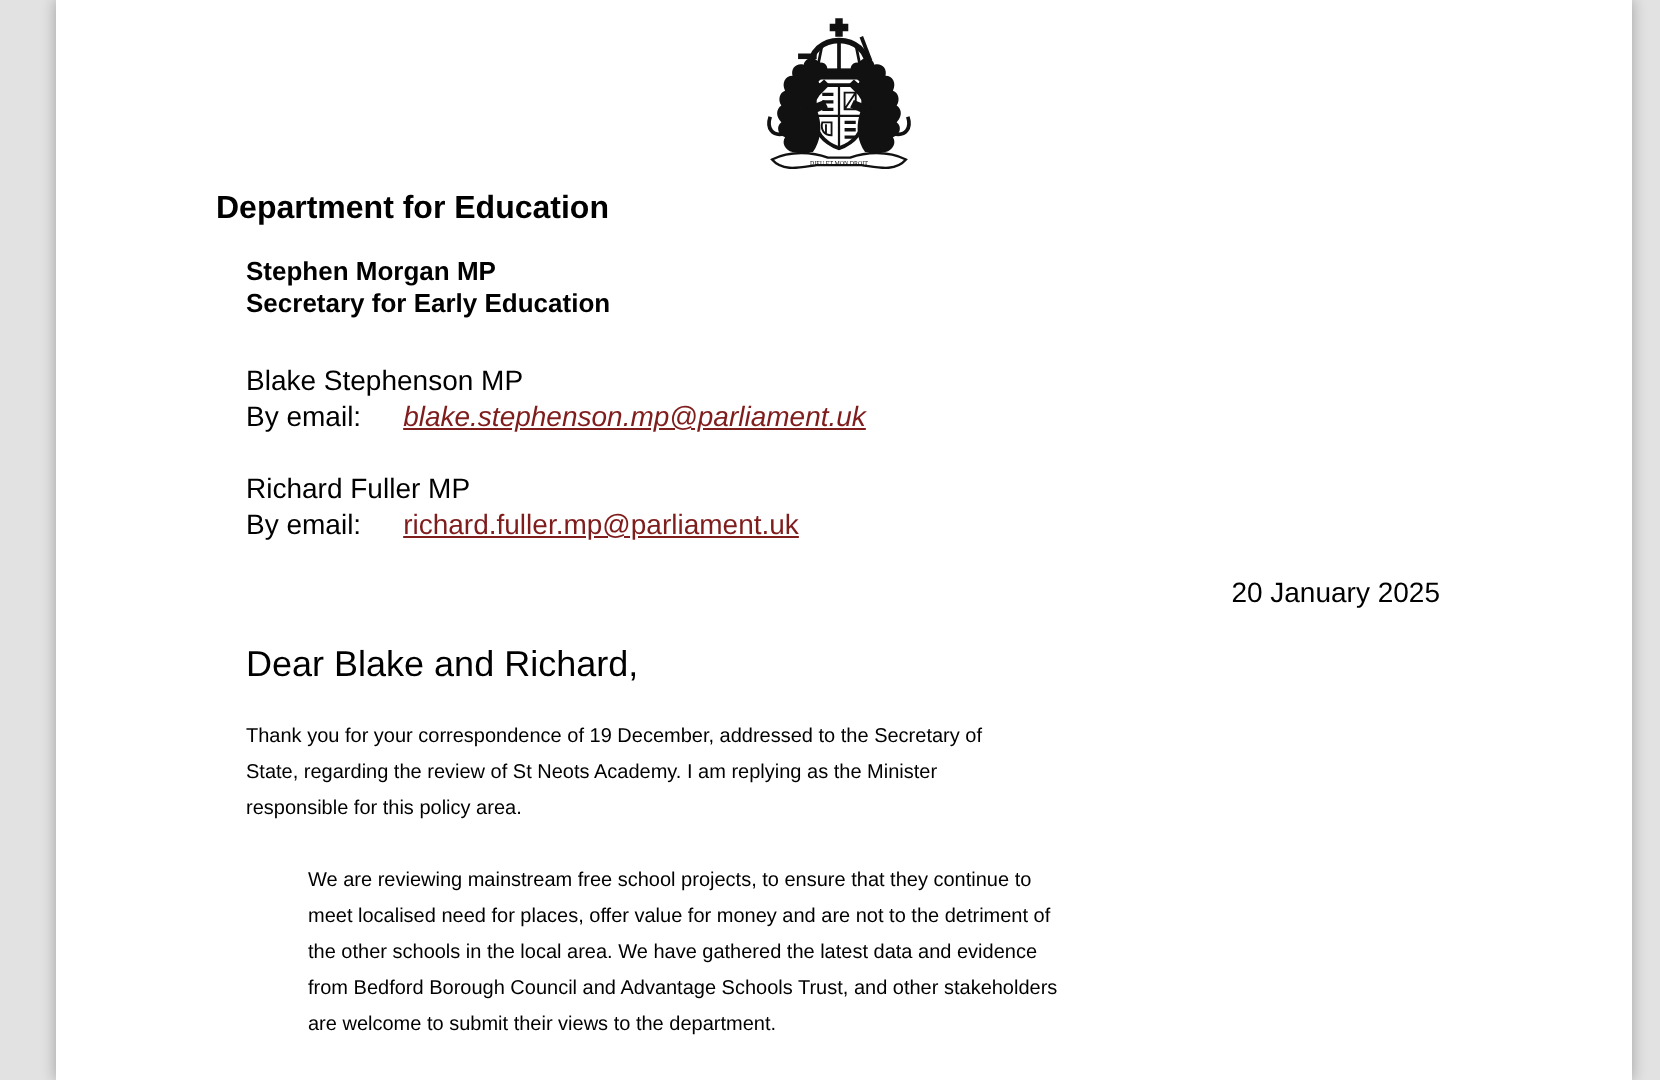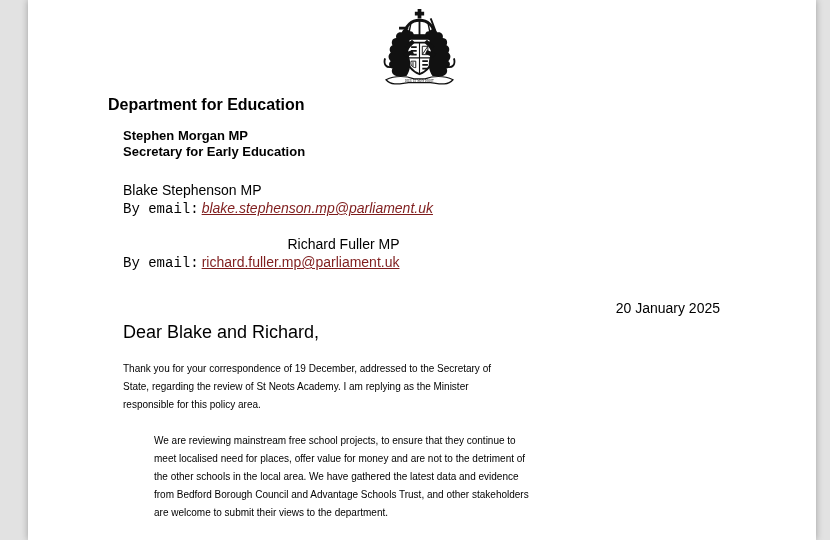--- a/index.html
+++ b/index.html
@@ -33,28 +33,28 @@
     position:absolute; left:80px; top:96px; width:600px;
     text-align:left; font-weight:bold; font-size:16px; line-height:18px;
   }
   .subhead {
     position:absolute; left:95px; top:128px; width:600px;
     text-align:left; font-weight:bold; font-size:13px; line-height:15.5px;
   }
 
   .addr { position:absolute; left:95px; font-size:14px; line-height:18px; }
   .addr-1 { top:181px; }
-  .addr-2 { top:235px;text-align:right; }
-  .by-label { margin-right:3px;font-family:Liberation Mono, monospace; }
+  .addr-2 { top:235px; }
+  .by-label { margin-right:21px; }
   .email-link { color:#7f1d1d; text-decoration:underline; cursor:pointer; }
   .email-italic { font-style:italic; }
 
   .date-line {
     position:absolute; left:95px; top:287px; width:597px;
-    text-align:right; font-size:14px; line-height:18px;margin-top:12px;
+    text-align:right; font-size:14px; line-height:18px;
   }
   .salutation {
     position:absolute; left:95px; top:323px;
     font-size:18px; line-height:18px;
   }
   .para {
     position:absolute; left:95px; width:640px;
     font-size:10px; line-height:18px;
     white-space:pre;
   }

